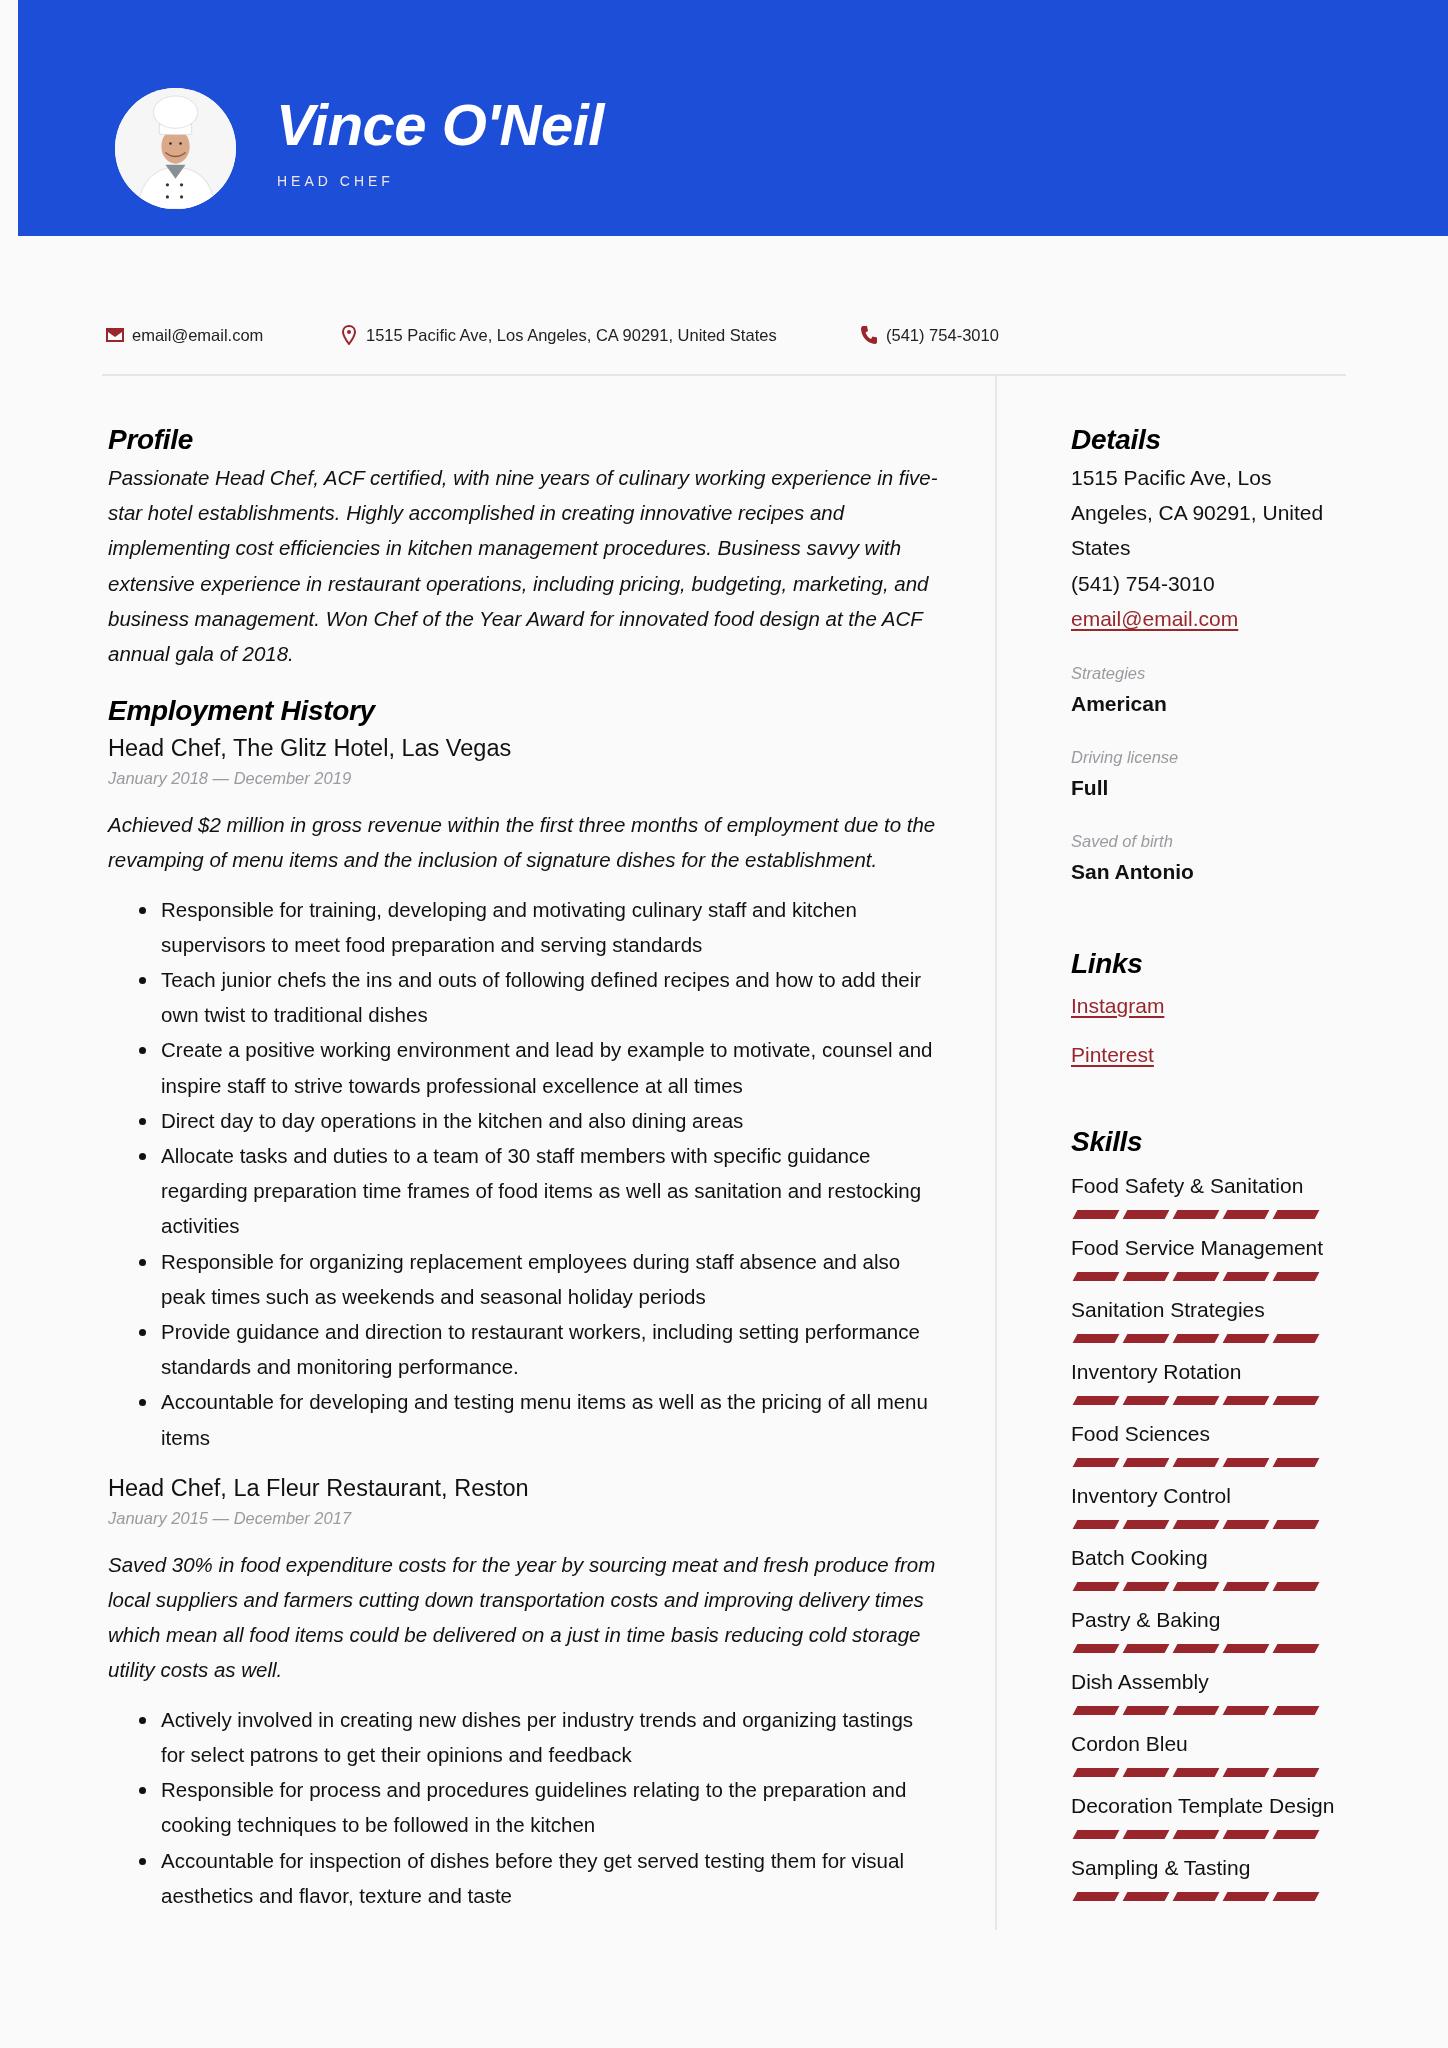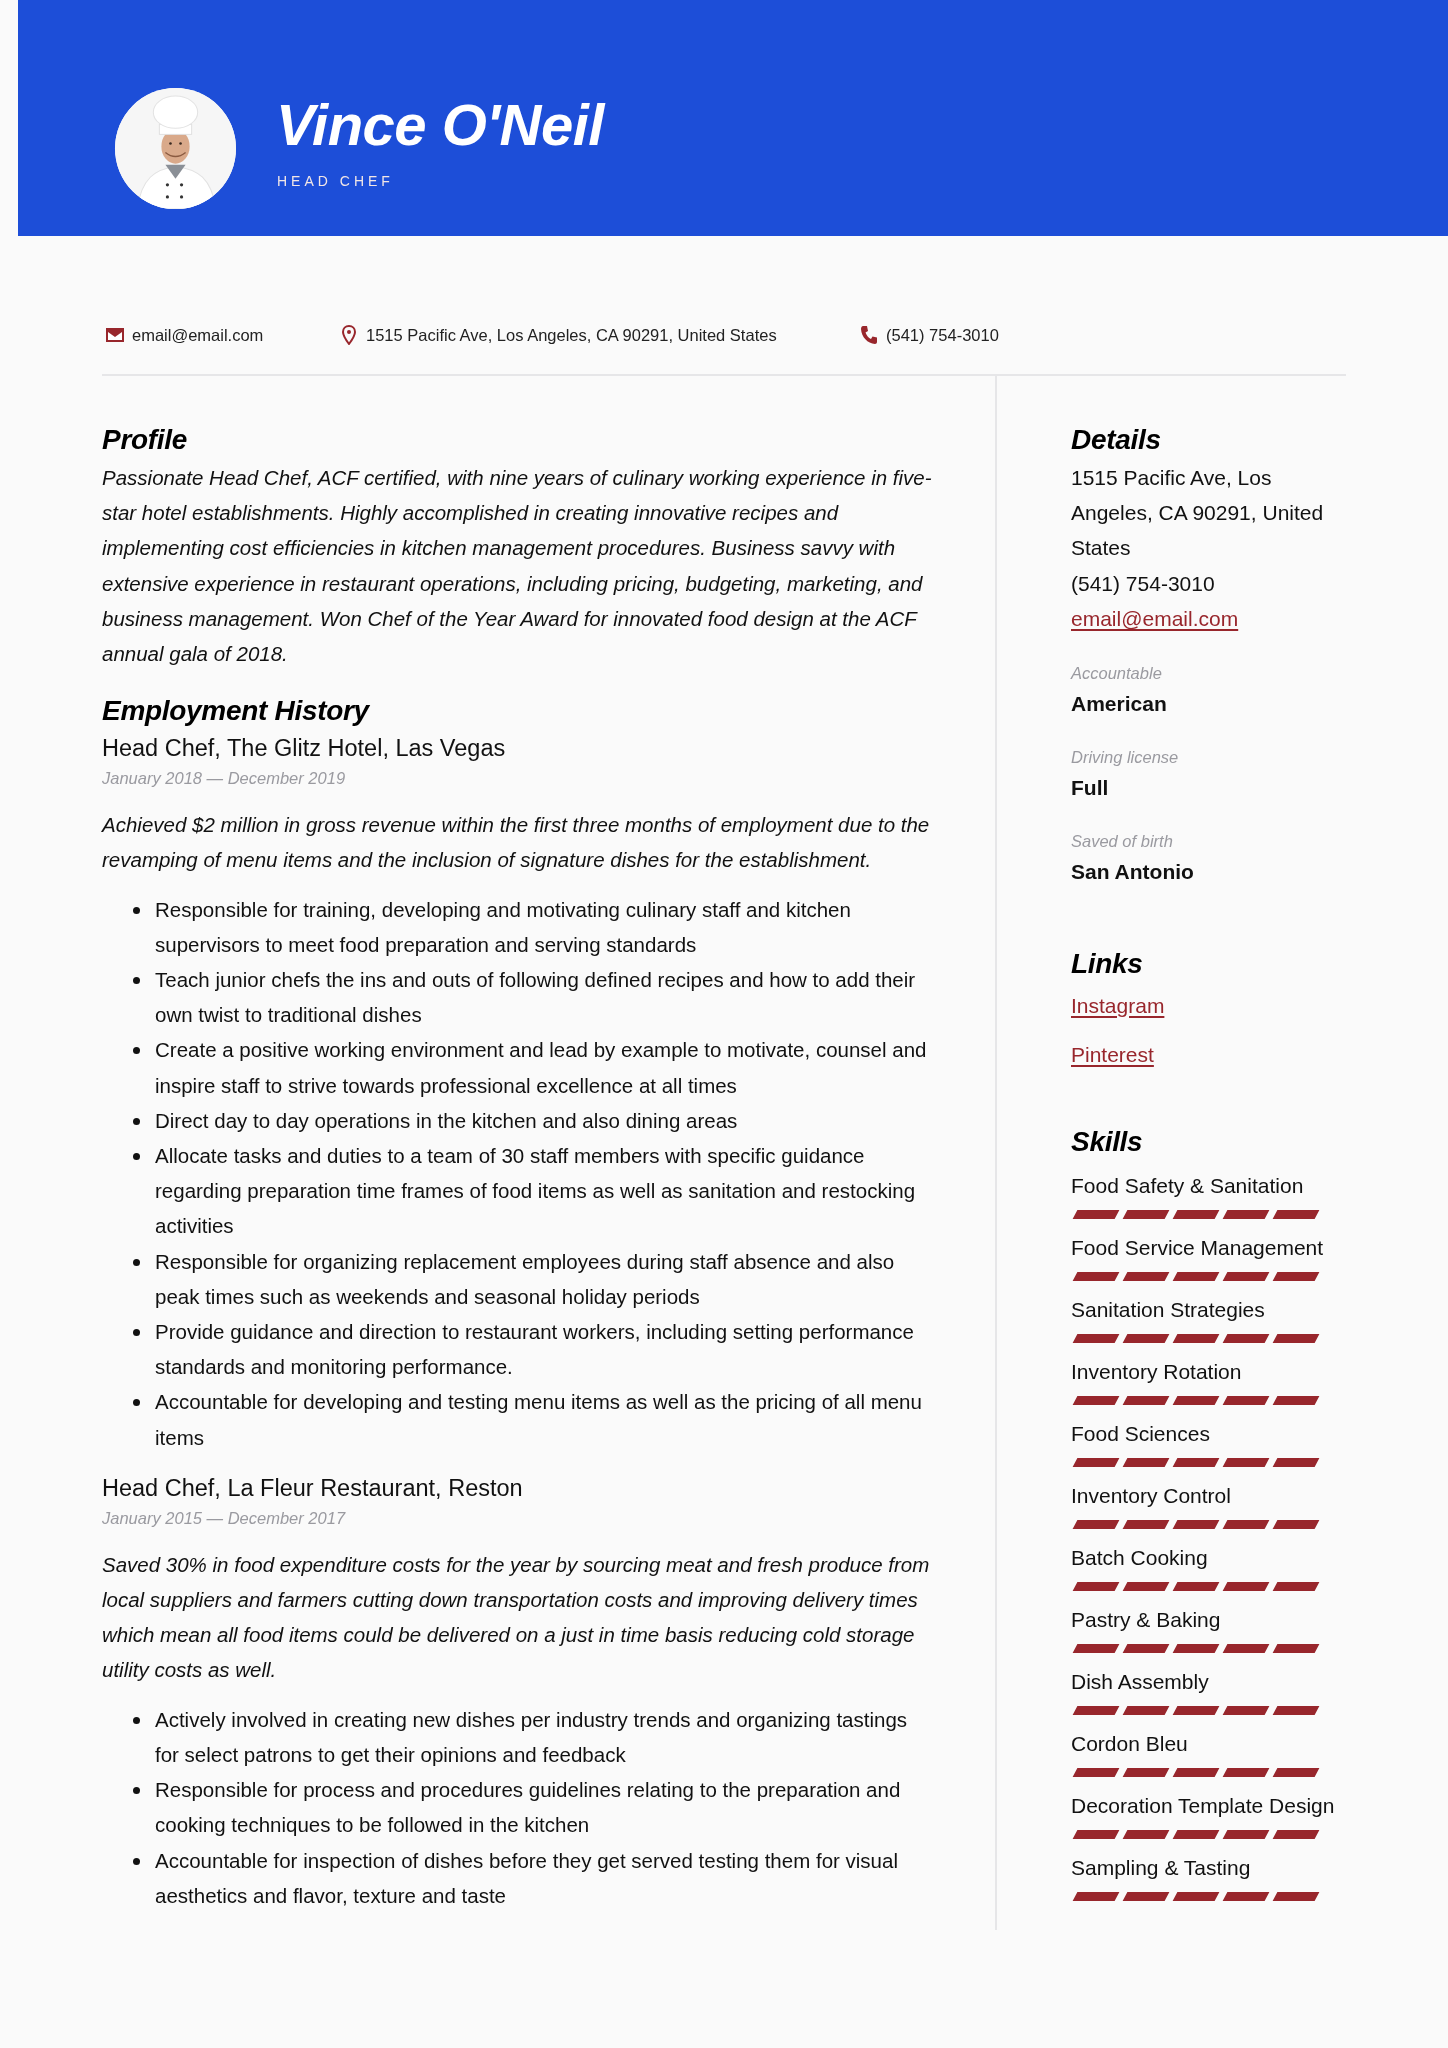--- a/index.html
+++ b/index.html
@@ -31,21 +31,21 @@
     }
     .contact-item { position: absolute; top: 0; display: flex; align-items: center; height: 26px; }
     .contact-item .ico { width: 22px; height: 20px; margin-right: 6px; display: inline-flex; align-items: center; justify-content: center; }
     .ci-email { left: 2px; }
     .ci-address { left: 236px; }
     .ci-phone { left: 756px; }
 
     .hr { position: absolute; left: 102px; top: 374px; width: 1244px; height: 2px; background: #e6e6e8; }
     .vr { position: absolute; left: 995px; top: 376px; width: 2px; height: 1554px; background: #e6e6e8; }
 
-    .main { position: absolute; left: 102px; top: 420px; width: 830px; }
+    .main { position: absolute; left: 108px; top: 420px; width: 830px; }
     .section-title {
       font-family: "Liberation Sans", sans-serif; font-weight: 700; font-style: italic;
       font-size: 28px; line-height: 40px; color: #000; letter-spacing: -0.3px;
     }
     .profile-text {
       font-style: italic; font-size: 20.5px; line-height: 35.2px; color: #111;
       margin-top: 0px; width: 830px;
     }
     .emp-section { margin-top: 20px; }
     .job-title { font-size: 23.5px; line-height: 34px; color: #111; margin-top: 0px; }
@@ -176,21 +176,21 @@
 
 <div class="side">
   <section>
     <h2 class="section-title">Details</h2>
     <div class="det-line">1515 Pacific Ave, Los</div>
     <div class="det-line">Angeles, CA 90291, United</div>
     <div class="det-line">States</div>
     <div class="det-line">(541) 754-3010</div>
     <a class="link">email@email.com</a>
 
-    <div class="det-label">Accountable</div>
+    <div class="det-label">Strategies</div>
     <div class="det-value">American</div>
     <div class="det-label">Driving license</div>
     <div class="det-value">Full</div>
     <div class="det-label">Saved of birth</div>
     <div class="det-value">San Antonio</div>
   </section>
 
   <section class="links-section">
     <h2 class="section-title">Links</h2>
     <a class="link">Instagram</a>

